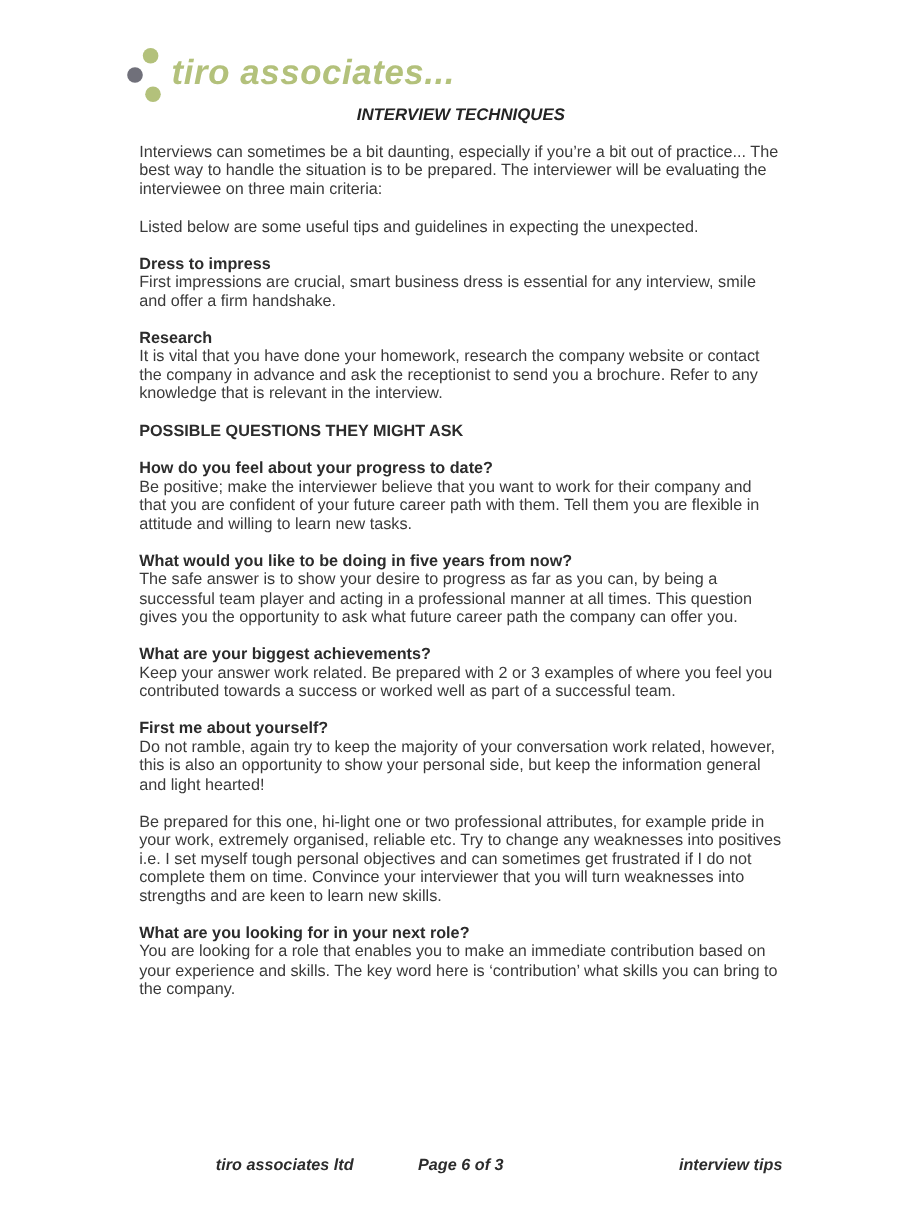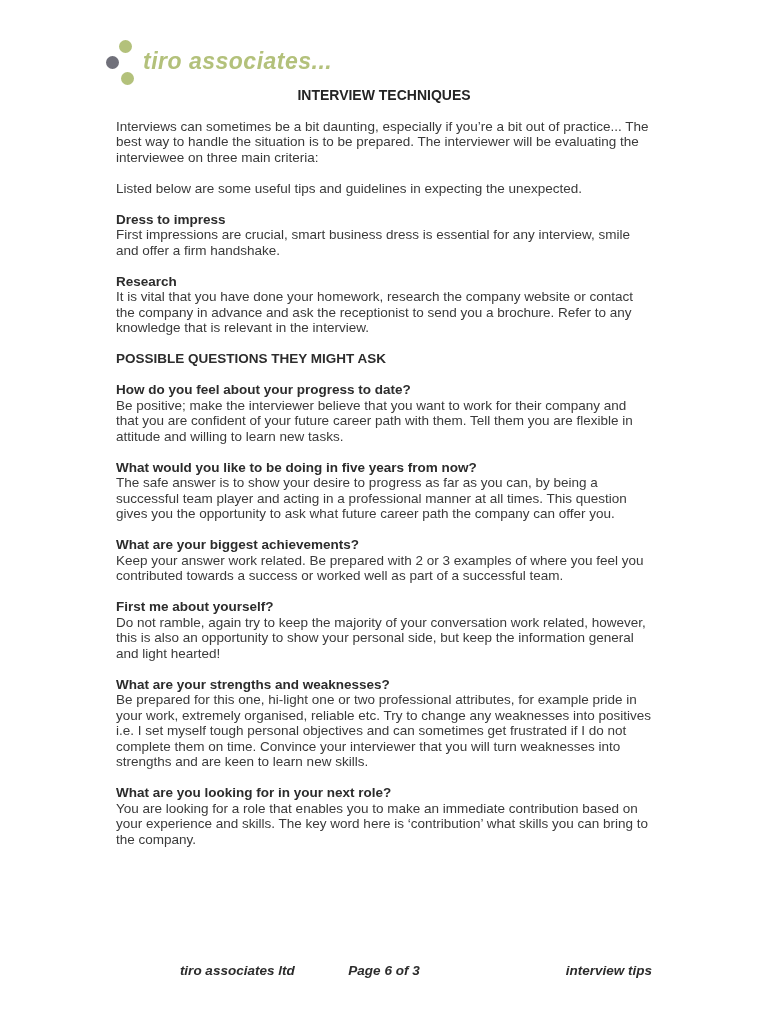--- a/index.html
+++ b/index.html
@@ -15,35 +15,36 @@
   }
   
   .logo { position:absolute; top:39px; left:106px; display:flex; align-items:center; }
   .logo-dots { position:relative; width:30px; height:46px; flex:0 0 auto; }
   .dot { position:absolute; width:13px; height:13px; border-radius:50%; }
   .dot-top    { left:13px; top:1px;  background:var(--logo-green); }
   .dot-left   { left:0px;  top:17px; background:var(--logo-gray); }
   .dot-bottom { left:15px; top:33px; background:var(--logo-green); }
   .logo-text {
     margin-left:7px;
-    font-size:23px;
+    font-size:29px;
     font-style:italic;
     font-weight:bold;
     letter-spacing:0.5px;
     color:var(--logo-green);
     white-space:nowrap;
   }
   
   .content { position:absolute; top:88px; left:116px; width:536px; }
   .doc-title {
     text-align:center;
     font-weight:bold;
     font-size:14px;
     color:#242424;
     margin:0 0 15px 0;
+    font-style:italic;
   }
   .para { margin:0 0 15.5px 0; }
   ol.criteria { margin:0 0 15.5px 0; padding-left:48px; }
   ol.criteria li { margin:0; padding-left:2px; }
   .block { margin:0 0 15.5px 0; }
   .block-heading { font-weight:bold; color:#2c2c2c; }
   .section-header { font-weight:bold; color:#2c2c2c; margin:0 0 15.5px 0; }
   
   .footer {
     position:absolute;
@@ -107,21 +108,20 @@
       <div class="block-heading">What are your biggest achievements?</div>
       <div class="block-body">Keep your answer work related. Be prepared with 2 or 3 examples of where you feel you contributed towards a success or worked well as part of a successful team.</div>
     </div>
 
     <div class="block">
       <div class="block-heading">First me about yourself?</div>
       <div class="block-body">Do not ramble, again try to keep the majority of your conversation work related, however, this is also an opportunity to show your personal side, but keep the information general and light hearted!</div>
     </div>
 
     <div class="block">
-      <div class="block-heading">What are your strengths and weaknesses?</div>
       <div class="block-body">Be prepared for this one, hi-light one or two professional attributes, for example pride in your work, extremely organised, reliable etc. Try to change any weaknesses into positives i.e. I set myself tough personal objectives and can sometimes get frustrated if I do not complete them on time. Convince your interviewer that you will turn weaknesses into strengths and are keen to learn new skills.</div>
     </div>
 
     <div class="block">
       <div class="block-heading">What are you looking for in your next role?</div>
       <div class="block-body">You are looking for a role that enables you to make an immediate contribution based on your experience and skills. The key word here is ‘contribution’ what skills you can bring to the company.</div>
     </div>
 
   </div>
 

